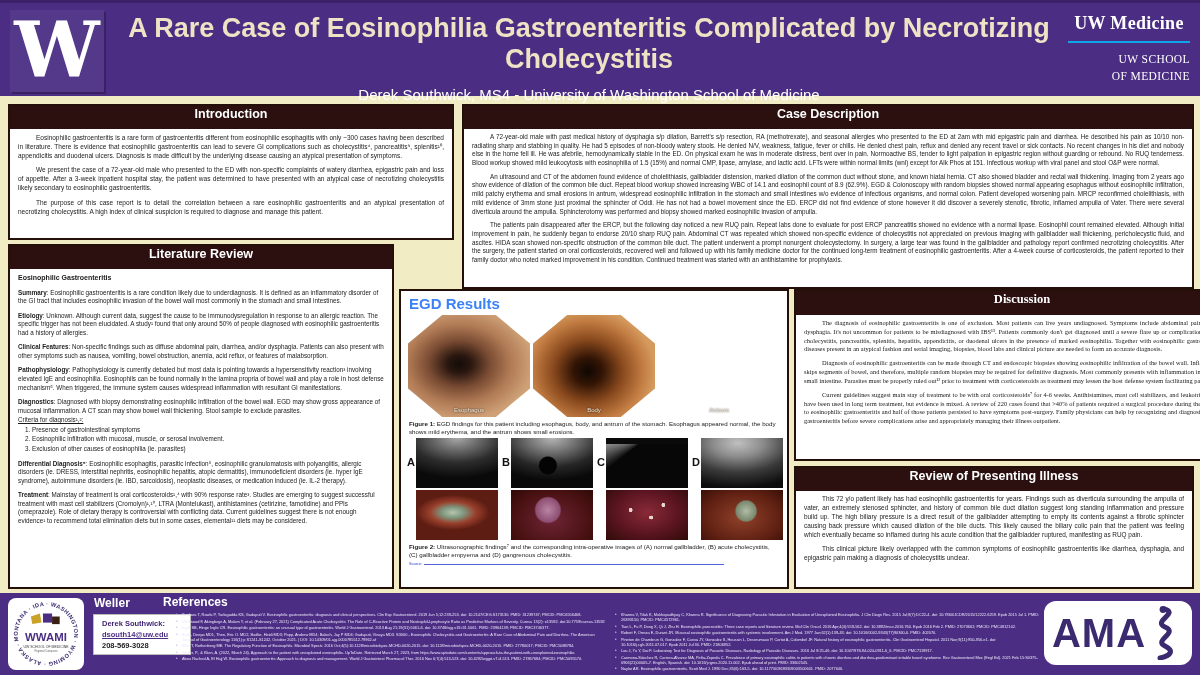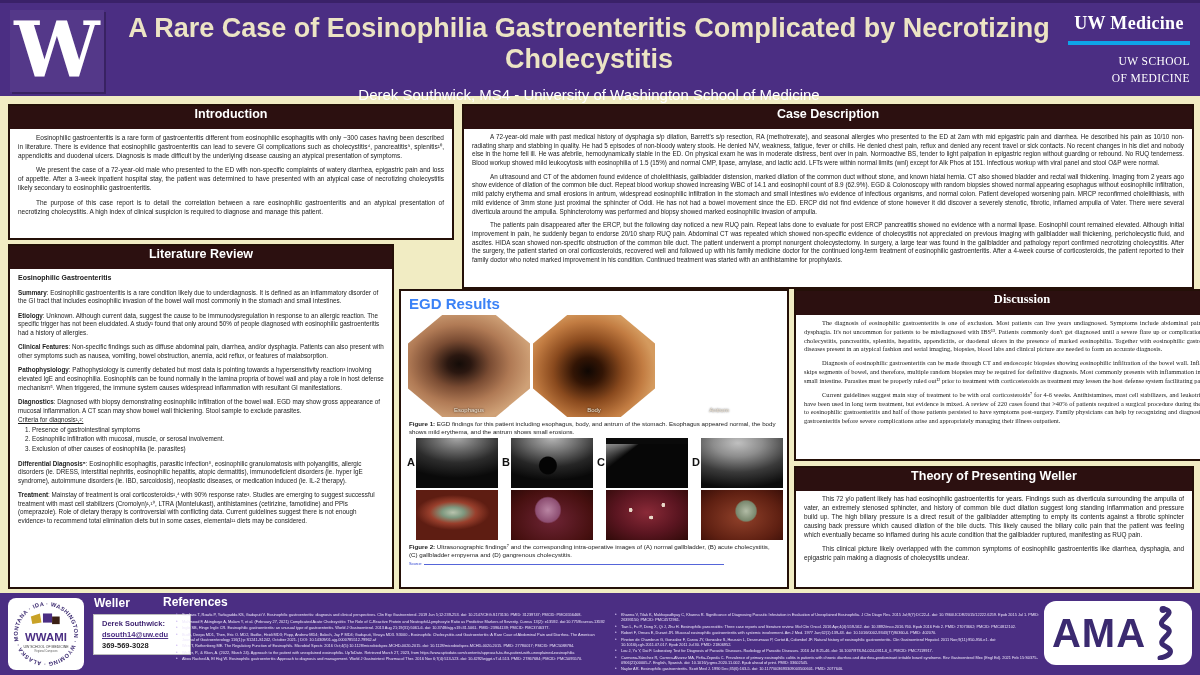--- a/index.html
+++ b/index.html
@@ -9,21 +9,21 @@
 
   
   .masthead { position:absolute; top:0; left:0; width:1200px; height:96px; background:#4b2e83; border-top:3px solid #3a2168; }
   .w-logo { position:absolute; left:10px; top:7px; width:94px; height:82px; display:flex; align-items:center; justify-content:center;
             background:rgba(255,255,255,0.05); box-shadow:2px 2px 0 rgba(0,0,0,0.25);
             font-family:"DejaVu Serif", serif; font-weight:bold; font-size:76px; color:#ffffff; line-height:1; }
   .title-wrap { position:absolute; left:118px; right:140px; top:10px; text-align:center; }
   .poster-title { color:#ece4c4; font-size:27px; font-weight:bold; line-height:1.15; }
   .poster-author { color:#ffffff; font-size:15px; margin-top:11px; }
   .brand { position:absolute; right:10px; top:10px; width:122px; text-align:center; color:#fff; font-family:"Liberation Serif", serif; }
-  .brand-top { font-size:18px; font-weight:bold; letter-spacing:0.3px; padding-bottom:7px; border-bottom:4px solid #0ea5e9; }
+  .brand-top { font-size:18px; font-weight:bold; letter-spacing:0.3px; padding-bottom:7px; border-bottom:2px solid #0ea5e9; }
   .brand-sub { margin-top:8px; font-size:11.5px; line-height:1.5; letter-spacing:0.4px;text-align:right; }
 
   
   .panel { position:absolute; background:#ffffff; border:2px solid #241008; overflow:hidden; }
   .panel-hd { background:#2c1010; color:#ffffff; font-weight:bold; font-size:12.5px; text-align:center; padding:1px 0 8px; }
   .panel-bd { padding:4px 8px; color:#1a1a1a; }
   .panel-bd p { text-align:justify; text-indent:18px; margin-bottom:5px; }
 
   .intro-panel    { left:8px;   top:104px; width:446px; height:136px; }
   .intro-panel .panel-bd { font-size:6.5px; line-height:1.4; }
@@ -213,21 +213,21 @@
   <div class="panel disc-panel">
     <div class="panel-hd">Discussion</div>
     <div class="panel-bd">
       <p>The diagnosis of eosinophilic gastroenteritis is one of exclusion. Most patients can live years undiagnosed. Symptoms include abdominal pain, diarrhea, and dysphagia. It's not uncommon for patients to be misdiagnosed with IBS¹³. Patients commonly don't get diagnosed until a severe flare up or complication arises such as cholecystitis, pancreatitis, splenitis, hepatitis, appendicitis, or duodenal ulcers in the presence of marked eosinophilia. Together with eosinophilic gastroenteritis, these diseases present in an atypical fashion and serial imaging, biopsies, blood labs and clinical picture are needed to form an accurate diagnosis.</p>
       <p>Diagnosis of eosinophilic gastroenteritis can be made through CT and endoscopic biopsies showing eosinophilic infiltration of the bowel wall. Inflammation often skips segments of bowel, and therefore, multiple random biopsies may be required for definitive diagnosis. Most commonly presents with inflammation in the stomach or small intestine. Parasites must be properly ruled out¹² prior to treatment with corticosteroids as treatment may lessen the host defense system facilitating parasitic survival.</p>
       <p>Current guidelines suggest main stay of treatment to be with oral corticosteroids⁷ for 4-6 weeks. Antihistamines, mast cell stabilizers, and leukotriene antagonists have been used in long term treatment, but evidence is mixed. A review of 220 cases found that &gt;40% of patients required a surgical procedure during their lifetimes due to eosinophilic gastroenteritis and half of those patients persisted to have symptoms post-surgery. Family physicians can help by recognizing and diagnosing eosinophilic gastroenteritis before severe complications arise and appropriately managing their illness outpatient.</p>
     </div>
   </div>
 
   <div class="panel theory-panel">
-    <div class="panel-hd">Theory of Presenting Weller</div>
+    <div class="panel-hd">Review of Presenting Illness</div>
     <div class="panel-bd">
       <p>This 72 y/o patient likely has had eosinophilic gastroenteritis for years. Findings such as diverticula surrounding the ampulla of vater, an extremely stenosed sphincter, and history of common bile duct dilation suggest long standing inflammation and pressure build up. The high biliary pressure is a direct result of the gallbladder attempting to empty its contents against a fibrotic sphincter causing back pressure which caused dilation of the bile ducts. This likely caused the biliary colic pain that the patient was feeling which eventually became so inflamed during his acute condition that the gallbladder ruptured, manifesting as RUQ pain.</p>
       <p>This clinical picture likely overlapped with the common symptoms of eosinophilic gastroenteritis like diarrhea, dysphagia, and epigastric pain making a diagnosis of cholecystitis unclear.</p>
     </div>
   </div>
 
   <div class="footer">
     <div class="wwami">
       <svg width="76" height="72" viewBox="0 0 100 94">
         <defs>
@@ -243,21 +243,21 @@
         <text x="50" y="56" text-anchor="middle" font-size="15" font-weight="bold" fill="#4b2e83" font-family="Liberation Sans, sans-serif">WWAMI</text>
         <text x="50" y="65" text-anchor="middle" font-size="4.6" fill="#333333" font-family="Liberation Sans, sans-serif">UW SCHOOL OF MEDICINE</text>
         <text x="50" y="71" text-anchor="middle" font-size="3.4" fill="#666666" font-family="Liberation Sans, sans-serif">Regional Campuses</text>
       </svg>
     </div>
 
     <div class="contact-hd">Weller</div>
     <div class="contact-card">
       <div class="contact-name">Derek Southwick:</div>
       <a class="contact-email">dsouth14@uw.edu</a>
-      <div class="contact-phone">369-569-3028</div>
+      <div class="contact-phone">208-569-3028</div>
     </div>
 
     <div class="refs-hd">References</div>
     <div class="refs-wrap">
       <ul class="refs-col">
         <li>Sunkara T, Rawla P, Yarlagadda KS, Gaduputi V. Eosinophilic gastroenteritis: diagnosis and clinical perspectives. Clin Exp Gastroenterol. 2019 Jun 5;12:239-253. doi: 10.2147/CEG.S173130. PMID: 31239747; PMCID: PMC6556468.</li>
         <li>Mahmood F, Akingboye A, Malam Y, et al. (February 27, 2021) Complicated Acute Cholecystitis: The Role of C-Reactive Protein and Neutrophil-Lymphocyte Ratio as Predictive Markers of Severity. Cureus 13(2): e13592. doi:10.7759/cureus.13592</li>
         <li>Ingle SB, Hinge Ingle CR. Eosinophilic gastroenteritis: an unusual type of gastroenteritis. World J Gastroenterol. 2013 Aug 21;19(31):5061-6. doi: 10.3748/wjg.v19.i31.5061. PMID: 23964139; PMCID: PMC3746377.</li>
         <li>Budh, Deepa MD1, Then, Eric O. MD2, Budke, Heidi MD3; Popp, Andrew MD4; Baloch, Jay P MD4; Gaduputi, Vinaya MD3. S3000 - Eosinophilic Cholecystitis and Gastroenteritis: A Rare Case of Abdominal Pain and Diarrhea. The American Journal of Gastroenterology 116(1):p S1241-S1242, October 2021. | DOI: 10.14309/01.ajg.0000785512.79962.af</li>
         <li>Wen T, Rothenberg ME. The Regulatory Function of Eosinophils. Microbiol Spectr. 2016 Oct;4(5):10.1128/microbiolspec.MCHD-0020-2015. doi: 10.1128/microbiolspec.MCHD-0020-2015. PMID: 27780017; PMCID: PMC5088784.</li>

